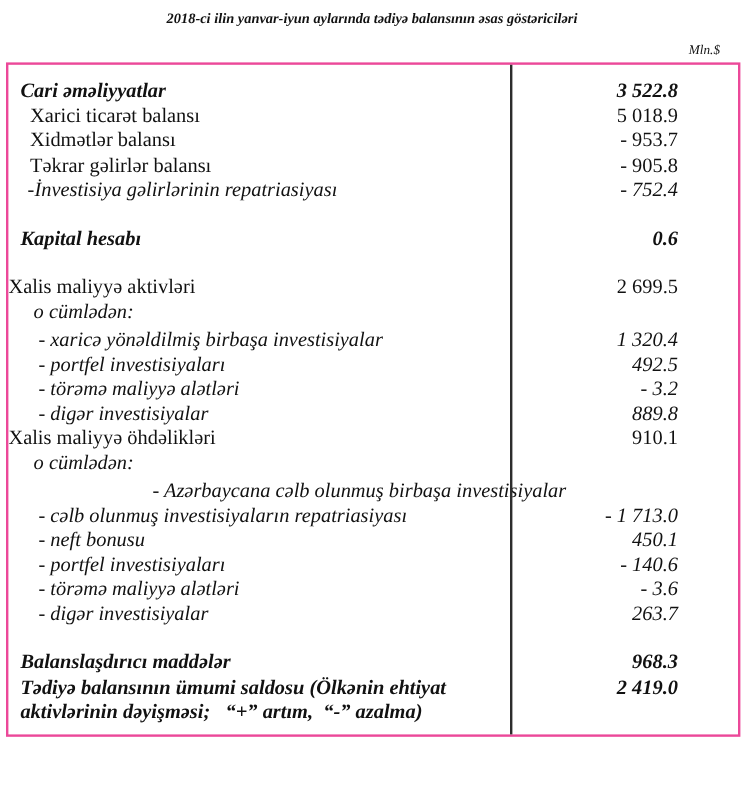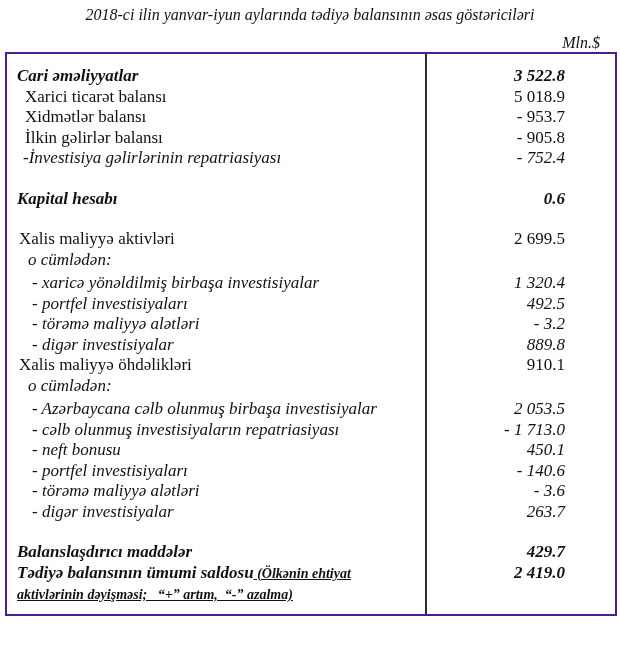--- a/index.html
+++ b/index.html
@@ -9,38 +9,38 @@
   }
   body {
     width: 620px;
     height: 662px;
     font-family: "Liberation Serif", "DejaVu Serif", serif;
     color: #111111;
     overflow: hidden;
   }
   .title {
     text-align: center;
-    font-weight: normal;
+    font-weight: bold;
     font-style: italic;
-    font-size: 16px;
+    font-size: 12px;
     line-height: 22px;
     padding-top: 4px;
   }
   .unit {
     text-align: right;
     font-style: italic;
-    font-size: 16px;
+    font-size: 11px;
     line-height: 15px;
     padding-right: 20px;
     margin-top: 9px;
   }
   .bop-table {
     position: relative;
     margin: 2px 3px 0 5px;
-    border: 2px solid #4c1d95;
+    border: 2px solid #ec4899;
     padding: 12px 0 8px 0;
     box-sizing: border-box;
   }
   .divider {
     position: absolute;
     top: 0;
     bottom: 0;
     left: 418px;
     width: 2px;
     background: #2d2d2d;
@@ -60,26 +60,26 @@
     flex: 1;
     text-align: right;
     padding-right: 50px;
   }
   .style-bold { font-weight: bold; font-style: italic; }
   .style-italic { font-style: italic; justify-content: center; }
   .style-regular { font-style: normal; font-weight: normal; }
   .level-section   .lab { padding-left: 10px; }
   .level-item      .lab { padding-left: 18px; }
   .level-subneg    .lab { padding-left: 16px; }
-  .level-net       .lab { padding-left: 12px; }
+  .level-net       .lab { padding-left: 0; }
   .level-including .lab { padding-left: 21px; font-family: Liberation Serif, serif; }
   .level-detail    .lab { padding-left: 25px; font-family: Liberation Serif, serif; }
   .spacer { height: 20px; }
   .gap-before { margin-top: 3px; }
-  .note { font-size: 14px; text-decoration: underline; }
+  .note { font-size: 17px; }
 </style>
 </head>
 <body>
 
 <div class="title">2018-ci ilin yanvar-iyun aylarında tədiyə balansının əsas göstəriciləri</div>
 
 <div class="unit">Mln.$</div>
 
 <div class="bop-table">
   <div class="divider"></div>
@@ -90,21 +90,21 @@
       </div>
       <div class="row style-regular level-item">
         <div class="lab"><span>Xarici ticarət balansı</span></div>
         <div class="val">5 018.9</div>
       </div>
       <div class="row style-regular level-item">
         <div class="lab"><span>Xidmətlər balansı</span></div>
         <div class="val">- 953.7</div>
       </div>
       <div class="row style-regular level-item">
-        <div class="lab"><span>İlkin gəlirlər balansı</span></div>
+        <div class="lab"><span>Təkrar gəlirlər balansı</span></div>
         <div class="val">- 905.8</div>
       </div>
       <div class="row style-italic level-subneg">
         <div class="lab"><span>-İnvestisiya gəlirlərinin repatriasiyası</span></div>
         <div class="val">- 752.4</div>
       </div>
       <div class="spacer"></div>
       <div class="row style-bold level-section">
         <div class="lab"><span>Kapital hesabı</span></div>
         <div class="val">0.6</div>
@@ -137,21 +137,20 @@
       <div class="row style-regular level-net">
         <div class="lab"><span>Xalis maliyyə öhdəlikləri</span></div>
         <div class="val">910.1</div>
       </div>
       <div class="row style-italic level-including">
         <div class="lab"><span>o cümlədən:</span></div>
         <div class="val"></div>
       </div>
       <div class="row style-italic level-detail gap-before">
         <div class="lab"><span>- Azərbaycana cəlb olunmuş birbaşa investisiyalar</span></div>
-        <div class="val">2 053.5</div>
       </div>
       <div class="row style-italic level-detail">
         <div class="lab"><span>- cəlb olunmuş investisiyaların repatriasiyası</span></div>
         <div class="val">- 1 713.0</div>
       </div>
       <div class="row style-italic level-detail">
         <div class="lab"><span>- neft bonusu</span></div>
         <div class="val">450.1</div>
       </div>
       <div class="row style-italic level-detail">
@@ -162,20 +161,20 @@
         <div class="lab"><span>- törəmə maliyyə alətləri</span></div>
         <div class="val">- 3.6</div>
       </div>
       <div class="row style-italic level-detail">
         <div class="lab"><span>- digər investisiyalar</span></div>
         <div class="val">263.7</div>
       </div>
       <div class="spacer"></div>
       <div class="row style-bold level-section">
         <div class="lab"><span>Balanslaşdırıcı maddələr</span></div>
-        <div class="val">429.7</div>
+        <div class="val">968.3</div>
       </div>
       <div class="row style-bold level-section">
         <div class="lab"><span>Tədiyə balansının ümumi saldosu</span><span class="note"> (Ölkənin ehtiyat aktivlərinin dəyişməsi;&nbsp;&nbsp; “+” artım,&nbsp; “-” azalma)</span></div>
         <div class="val">2 419.0</div>
       </div>
     </div>
 </div>
 
 </body></html>

